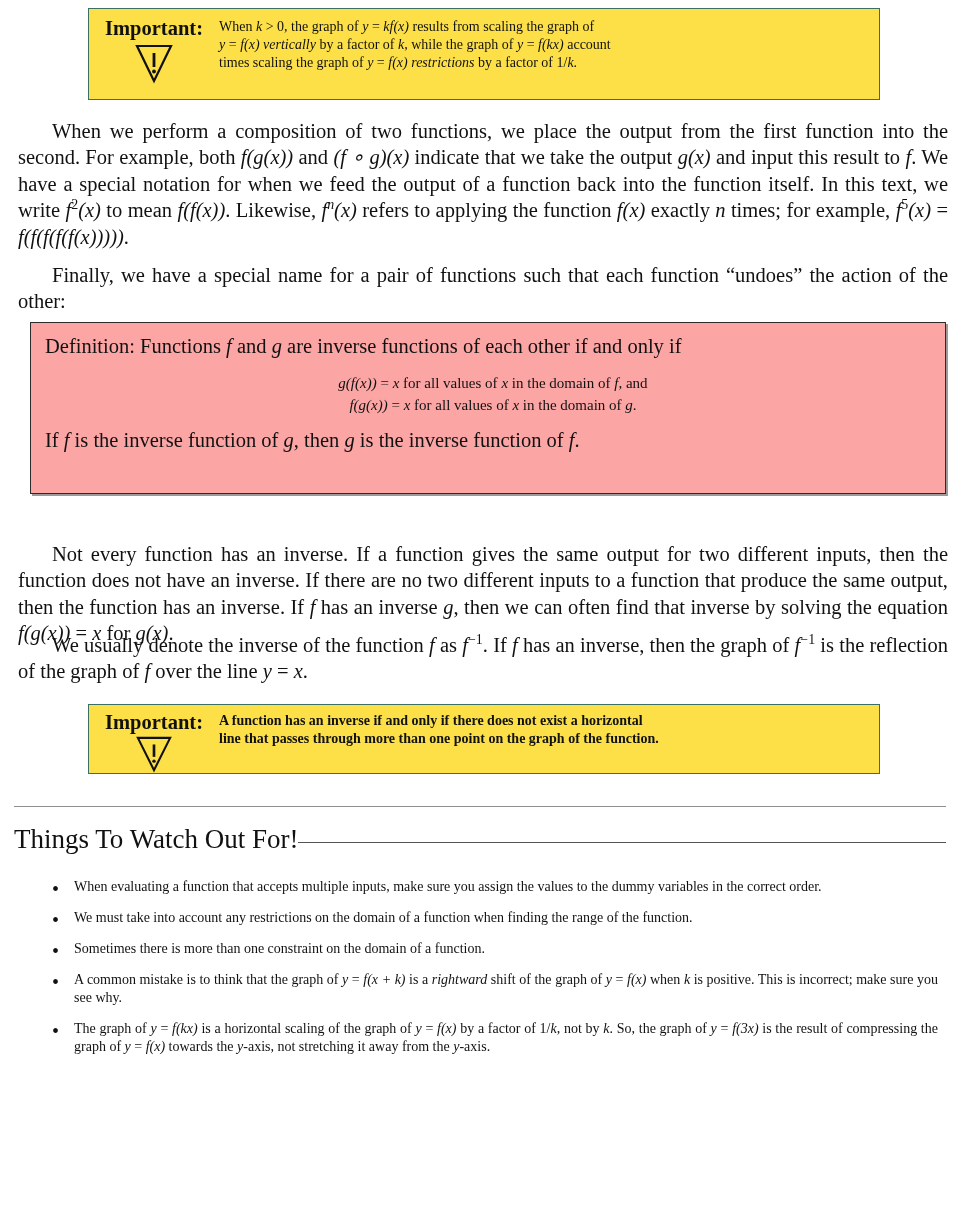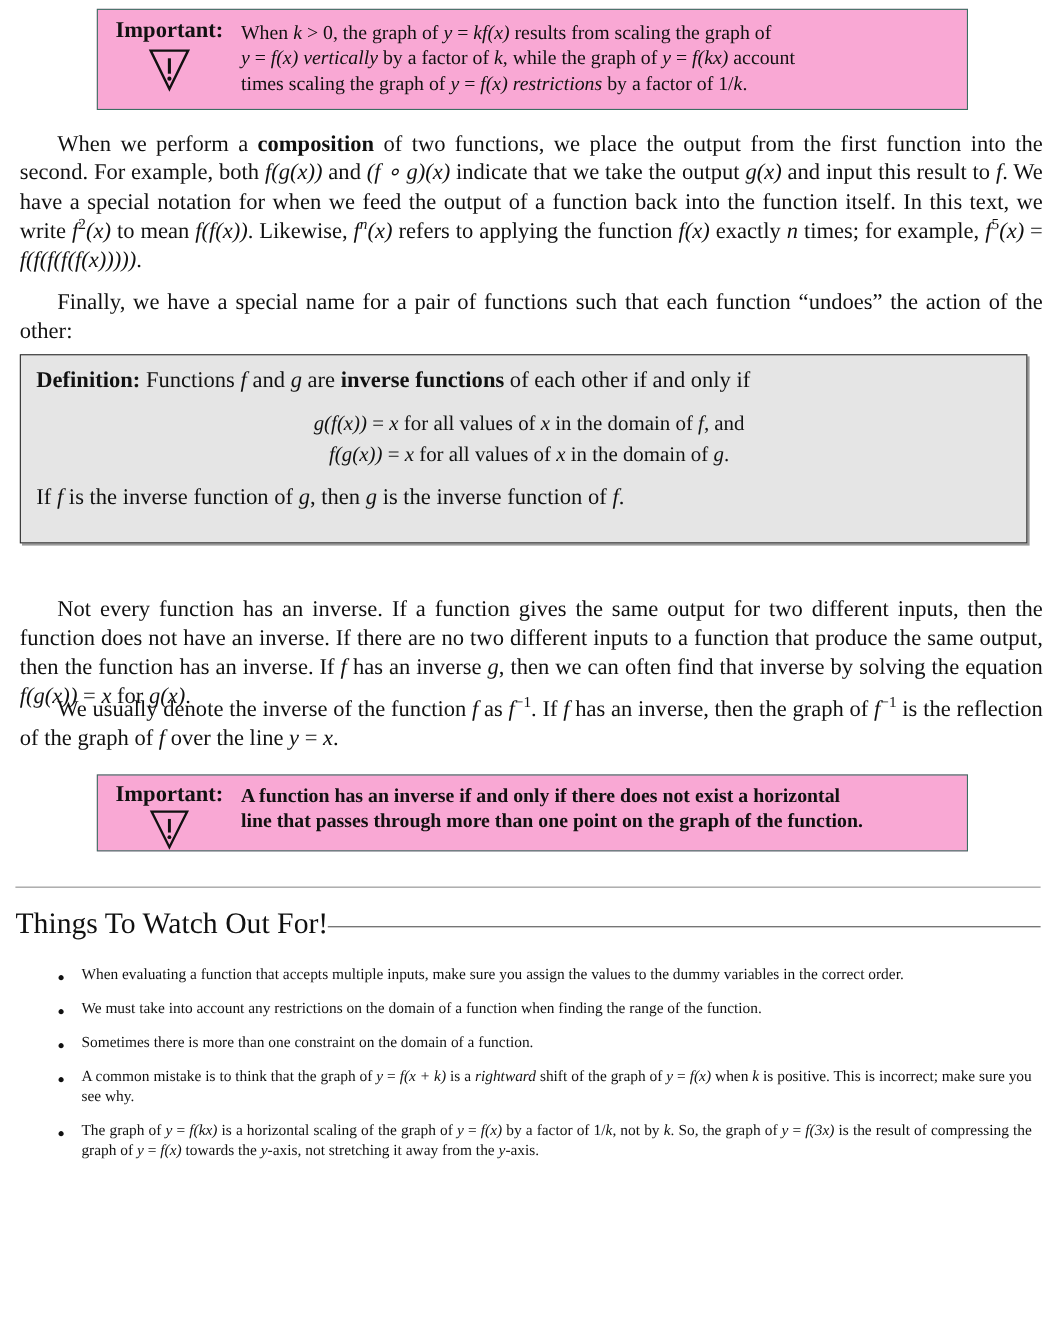--- a/index.html
+++ b/index.html
@@ -24,70 +24,71 @@
   
   .para {
     font-size: 20.5px;
     line-height: 1.29;
     text-align: justify;
     margin: 0 0 0 0;
     hyphens: none;
   }
   .indent { text-indent: 34px; }
   i, .it { font-style: italic; }
-  .b { font-weight: bold; }
+  .b { font-weight: normal; }
   .math { font-style: italic; font-family: "Liberation Serif", serif; }
   .up { font-style: normal; }
   sup { font-size: 0.68em; vertical-align: super; line-height: 0; }
 
   
   .important-box {
     border: 1.5px solid #3b6f63;
-    background: #f9a8d4;
+    background: #fde047;
     display: flex;
     align-items: flex-start;
     box-sizing: border-box;
   }
   .important-box .label-col {
     width: 130px;
     flex: 0 0 130px;
     text-align: center;
     padding-top: 8px;
   }
   .important-box .label-col .lbl {
     font-weight: bold;
     font-size: 20.5px;
     display: block;
     margin-bottom: 1px;
   }
   .warn-icon { display: block; margin: 0 auto; }
   .important-box .body {
     flex: 1 1 auto;
     padding: 9px 10px 8px 0;
-    font-size: 18px;
+    font-size: 14px;
     line-height: 1.3;
     text-align: justify;
   }
 
   
   .def-box {
     border: 1.5px solid #2b2b2b;
-    background: #e5e5e5;
+    background: #fca5a5;
     box-sizing: border-box;
     padding: 10px 14px 28px 14px;
     position: relative;
     box-shadow: 2px 2px 0 #9a9a9a;
+    margin-left: 12px;
   }
   .def-box .deftop {
     font-size: 20.5px;
     line-height: 1.3;
   }
   .def-lines {
     text-align: center;
-    font-size: 19px;
+    font-size: 15px;
     line-height: 1.5;
     margin: 12px 0 12px 0;
   }
   .def-lines .dl { display: block; text-align: center; padding-left: 10px; }
   .def-bottom { font-size: 20.5px; }
 
   
   .hrule {
     border: 0;
     border-top: 1px solid #8e8e8e;

